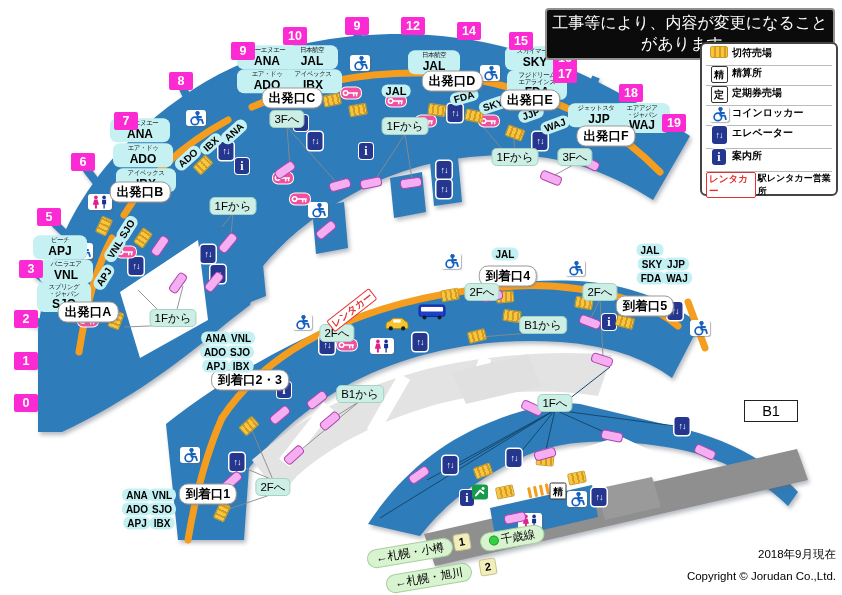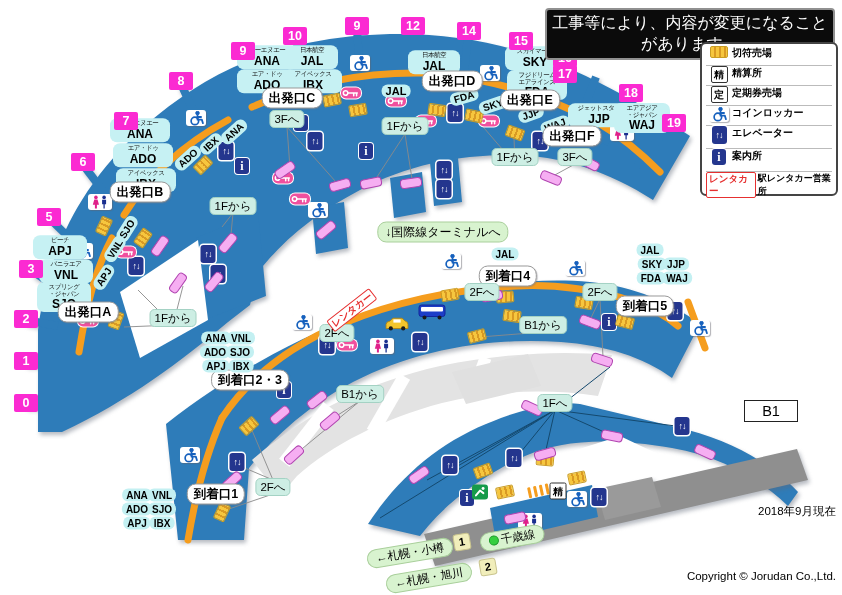--- a/index.html
+++ b/index.html
@@ -369,40 +369,39 @@
 <div class="abs pill" style="left:493px;top:105px;transform:translate(-50%,-50%) rotate(-18deg)">SKY</div>
 <div class="abs pill" style="left:531px;top:114px;transform:translate(-50%,-50%) rotate(-20deg)">JJP</div>
 <div class="abs pill" style="left:555px;top:125px;transform:translate(-50%,-50%) rotate(-20deg)">WAJ</div>
 <div class="abs pill" style="left:396px;top:91px;font-size:11px">JAL</div>
 
 <div class="abs gate" style="left:88px;top:312px">出発口A</div>
 <div class="abs gate" style="left:140px;top:192px">出発口B</div>
 <div class="abs gate" style="left:292px;top:98px">出発口C</div>
 <div class="abs gate" style="left:452px;top:81px">出発口D</div>
 <div class="abs gate" style="left:530px;top:100px">出発口E</div>
-<div class="abs gate" style="left:572px;top:136px">出発口F</div>
-<div class="abs gate" style="left:216px;top:494px">到着口1</div>
+<div class="abs gate" style="left:606px;top:136px">出発口F</div>
+<div class="abs gate" style="left:208px;top:494px">到着口1</div>
 <div class="abs gate" style="left:250px;top:380px">到着口2・3</div>
 <div class="abs gate" style="left:508px;top:276px">到着口4</div>
 <div class="abs gate" style="left:645px;top:306px">到着口5</div>
 
 <div class="abs dir" style="left:287px;top:119px">3Fへ</div>
 <div class="abs dir" style="left:575px;top:157px">3Fへ</div>
 <div class="abs dir" style="left:405px;top:126px">1Fから</div>
 <div class="abs dir" style="left:233px;top:206px">1Fから</div>
 <div class="abs dir" style="left:173px;top:318px">1Fから</div>
 <div class="abs dir" style="left:515px;top:157px">1Fから</div>
 <div class="abs dir" style="left:273px;top:487px">2Fへ</div>
 <div class="abs dir" style="left:337px;top:333px">2Fへ</div>
 <div class="abs dir" style="left:482px;top:292px">2Fへ</div>
 <div class="abs dir" style="left:600px;top:292px">2Fへ</div>
 <div class="abs dir" style="left:360px;top:394px">B1から</div>
 <div class="abs dir" style="left:543px;top:325px">B1から</div>
 <div class="abs dir" style="left:555px;top:403px">1Fへ</div>
-<div class="abs grn" style="left:443px;top:232px">↓国際線ターミナルへ</div>
 <div class="abs rcar" style="left:352px;top:310px;transform:translate(-50%,-50%) rotate(-38deg);z-index:3">レンタカー</div>
 
 <div class="abs pill" style="left:216px;top:338px">ANA</div>
 <div class="abs pill" style="left:241px;top:338px">VNL</div>
 <div class="abs pill" style="left:215px;top:352px">ADO</div>
 <div class="abs pill" style="left:240px;top:352px">SJO</div>
 <div class="abs pill" style="left:216px;top:366px">APJ</div>
 <div class="abs pill" style="left:241px;top:366px">IBX</div>
 <div class="abs pill" style="left:137px;top:495px">ANA</div>
 <div class="abs pill" style="left:162px;top:495px">VNL</div>
@@ -416,21 +415,21 @@
 <div class="abs pill" style="left:651px;top:278px">FDA</div>
 <div class="abs pill" style="left:677px;top:278px">WAJ</div>
 <div class="abs pill" style="left:505px;top:254px">JAL</div>
 
 <div class="abs grn" style="left:410px;top:553px;transform:translate(-50%,-50%) rotate(-9.5deg);border-radius:12px;font-size:11.5px;padding:1px 8px">←札幌・小樽</div>
 <div class="abs cream" style="left:462px;top:542px;transform:translate(-50%,-50%) rotate(-9.5deg)">1</div>
 <div class="abs grn" style="left:429px;top:578px;transform:translate(-50%,-50%) rotate(-9.5deg);border-radius:12px;font-size:11.5px;padding:1px 8px">←札幌・旭川</div>
 <div class="abs cream" style="left:488px;top:567px;transform:translate(-50%,-50%) rotate(-9.5deg)">2</div>
 <div class="abs grn" style="left:512px;top:538px;transform:translate(-50%,-50%) rotate(-9.5deg);border-radius:12px;font-size:11.5px;padding:1px 8px"><span class="dot"></span><span>千歳線</span></div>
 
-<div class="ft" style="top:504px">2018年9月現在</div>
+<div class="ft" style="top:547px">2018年9月現在</div>
 <div class="ft" style="top:570px">Copyright © Jorudan Co.,Ltd.</div>
 
 <span class="ic ev" style="left:226px;top:151px">
       <b>↑↓</b>
     </span>
 <span class="ic ev" style="left:315px;top:141px">
       <b>↑↓</b>
     </span>
 <span class="ic ev" style="left:455px;top:113px">
       <b>↑↓</b>

